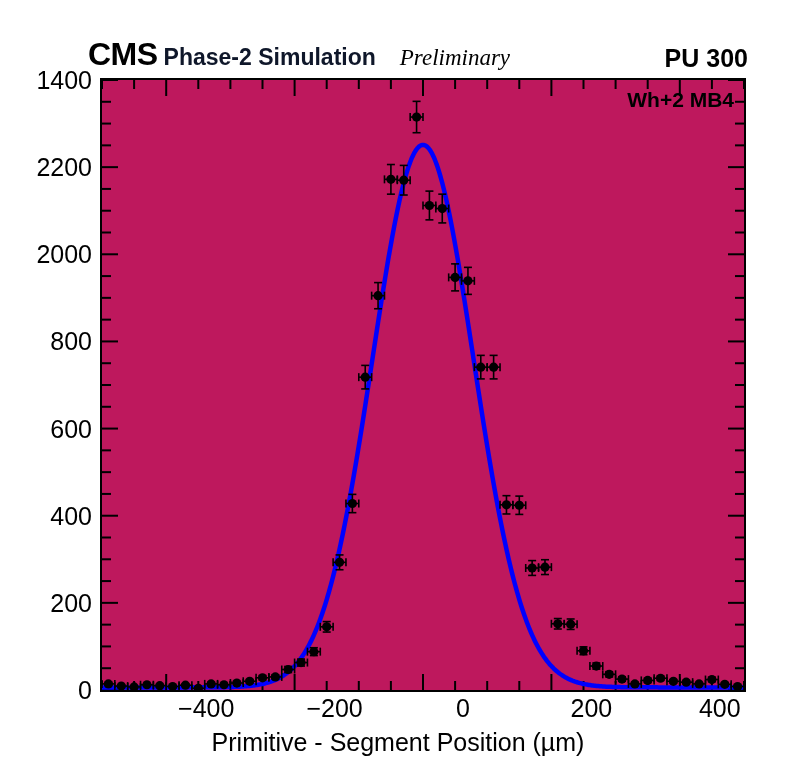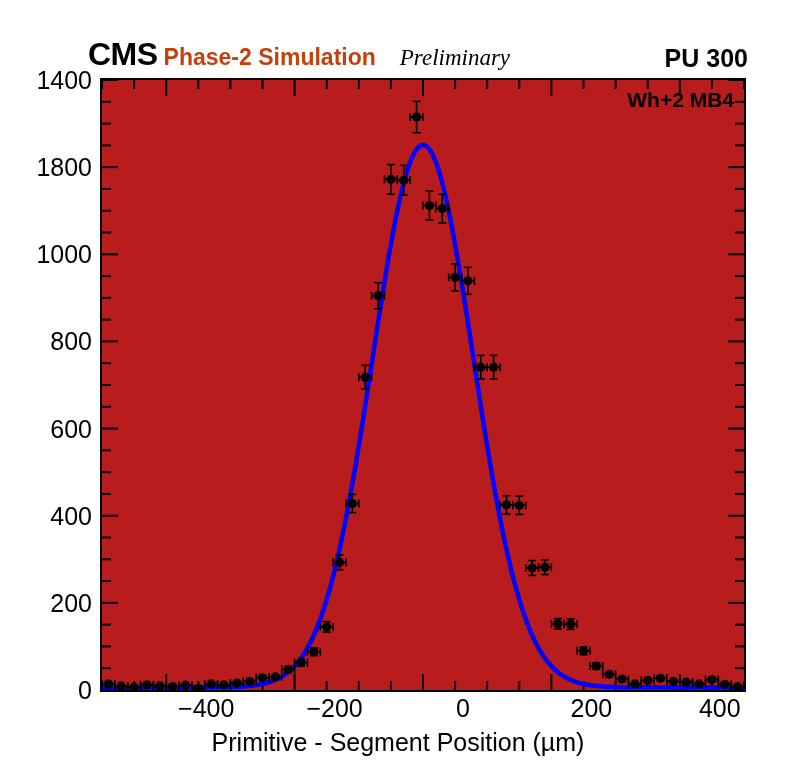--- a/index.html
+++ b/index.html
@@ -40,21 +40,21 @@
     font-weight: bold;
     font-size: 32px;
     letter-spacing: -0.5px;
     color: #000;
     vertical-align: baseline;
   }
   .cms-sub {
     font-family: "Liberation Sans", sans-serif;
     font-weight: bold;
     font-size: 23px;
-    color: #c2410c;
+    color: #0f172a;
     margin-left: 6px;
     vertical-align: baseline;
   }
   .cms-prelim {
     font-family: "Liberation Serif", serif;
     font-style: italic;
     font-size: 23px;
     color: #000;
     margin-left: 24px;
     vertical-align: baseline;
@@ -71,21 +71,21 @@
   }
   
   #plot-area {
     position: absolute;
     left: 100px;
     top: 78px;
     width: 646px;
     height: 614px;
     box-sizing: border-box;
     border: 2px solid #000;
-    background: #b91c1c;
+    background: #be185d;
   }
   #plot-svg {
     position: absolute;
     left: 0; top: 0;
   }
   
   .ylabel {
     position: absolute;
     left: -26px;
     top: 108px;
@@ -180,22 +180,22 @@
     <div class="hdr-right">PU 300</div>
   </div>
 
   <div class="ylabel">Events</div>
   <div class="ytick-wrap">
       <div class="ytick-label" style="top: 612px;">0</div>
       <div class="ytick-label" style="top: 524.857px;">200</div>
       <div class="ytick-label" style="top: 437.714px;">400</div>
       <div class="ytick-label" style="top: 350.571px;">600</div>
       <div class="ytick-label" style="top: 263.429px;">800</div>
-      <div class="ytick-label" style="top: 176.286px;">1000</div>
-      <div class="ytick-label" style="top: 89.1429px;">1800</div>
+      <div class="ytick-label" style="top: 176.286px;">2000</div>
+      <div class="ytick-label" style="top: 89.1429px;">2200</div>
       <div class="ytick-label" style="top: 2px;">1400</div>
     </div>
 
   <div id="plot-area">
     <svg id="plot-svg" width="642" height="610">
         <line x1="0" y1="610" x2="0" y2="601" stroke="#000" stroke-width="2"></line>
         <line x1="0" y1="0" x2="0" y2="9" stroke="#000" stroke-width="2"></line>
         <line x1="32.1" y1="610" x2="32.1" y2="601" stroke="#000" stroke-width="2"></line>
         <line x1="32.1" y1="0" x2="32.1" y2="9" stroke="#000" stroke-width="2"></line>
         <line x1="64.2" y1="610" x2="64.2" y2="594" stroke="#000" stroke-width="2"></line>

